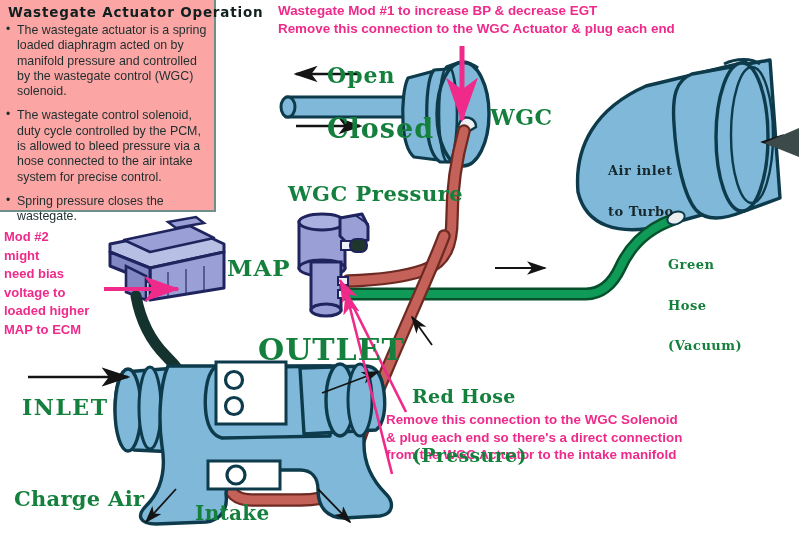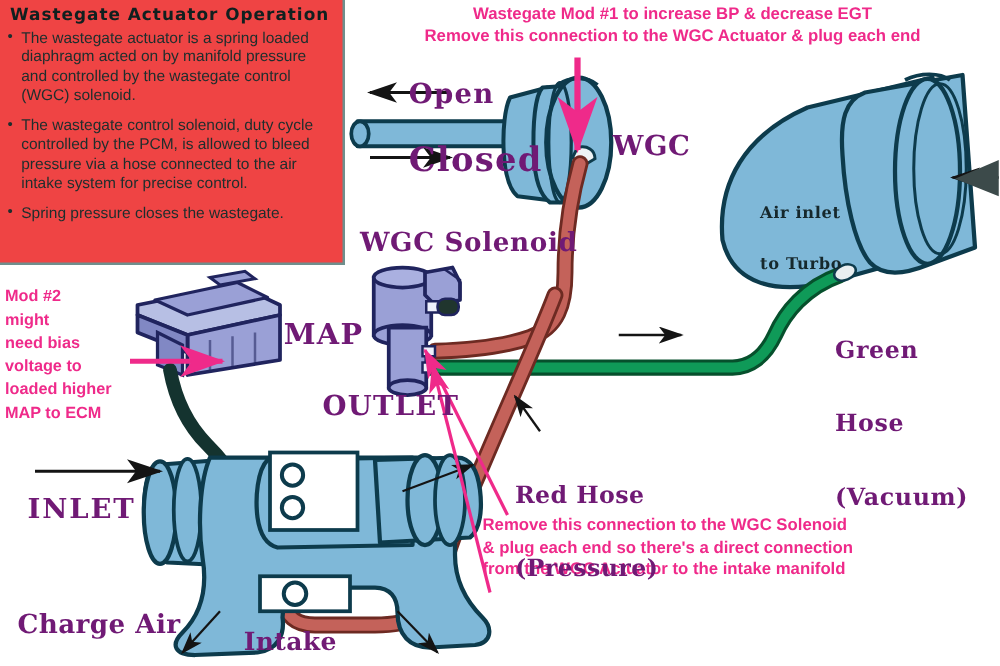--- a/index.html
+++ b/index.html
@@ -8,22 +8,22 @@
   #stage{
     position:relative;
     width:800px;height:533px;
     background:#ffffff;
     overflow:hidden;
   }
   #art{position:absolute;left:0;top:0;width:800px;height:533px;}
 
   
   #infobox{
-    position:absolute;left:0;top:0;width:276px;height:212px;
-    background:#ef4444;
+    position:absolute;left:0;top:0;width:216px;height:212px;
+    background:#fca5a5;
     border-right:2px solid #6f8f8d;
     border-bottom:2px solid #6f8f8d;
     box-sizing:border-box;
     padding:3px 6px 0 6px;
   }
   #infobox .ib-title{
     font-family:"DejaVu Sans",sans-serif;
     font-weight:bold;
     font-size:13.5px;
     letter-spacing:0.8px;
@@ -50,42 +50,42 @@
   
   .anno{
     position:absolute;
     color:#ef2a8a;
     font-family:"Liberation Sans",sans-serif;
     font-weight:bold;
     font-size:13.4px;
     line-height:17.5px;
     white-space:nowrap;
   }
-  #anno-top{left:278px;top:2px;width:520px;text-align:center;}
+  #anno-top{left:278px;top:2px;width:520px;text-align:left;}
   #anno-left{left:4px;top:228px;width:130px;line-height:18.5px;font-size:13px;}
   #anno-bottom{left:386px;top:411px;width:410px;}
   #anno-mod2{left:346px;top:482px;width:450px;}
 
   
   .lbl{
     position:absolute;
-    color:#701a75;
+    color:#15803d;
     font-family:"DejaVu Serif",serif;
     font-weight:bold;
     line-height:1.04em;
     white-space:pre;
   }
   #lbl-open{left:327px;top:64px;font-size:22px;letter-spacing:1px;}
   #lbl-closed{left:327px;top:115px;font-size:27px;letter-spacing:1px;text-align:center;}
   #lbl-wgc-act{left:490px;top:60px;font-size:22px;letter-spacing:0.5px;}
   #lbl-wgc-sol{left:288px;top:183px;font-size:21px;letter-spacing:0.5px;}
   #lbl-air{left:608px;top:137px;font-size:13px;letter-spacing:0.5px;color:#16282c;}
-  #lbl-green{left:668px;top:231px;font-size:19px;letter-spacing:0.5px;}
+  #lbl-green{left:668px;top:231px;font-size:13px;letter-spacing:0.5px;}
   #lbl-map{left:227px;top:256px;font-size:23px;letter-spacing:1px;}
-  #lbl-outlet{left:258px;top:314px;font-size:22px;letter-spacing:1px;}
+  #lbl-outlet{left:258px;top:334px;font-size:30px;letter-spacing:1px;}
   #lbl-inlet{left:22px;top:396px;font-size:22px;letter-spacing:1.5px;}
   #lbl-red{left:412px;top:347px;font-size:19px;letter-spacing:0.3px;}
   #lbl-cac{left:14px;top:444px;font-size:21px;letter-spacing:0.3px;}
   #lbl-intake{left:195px;top:503px;font-size:20px;letter-spacing:0.3px;}
 </style>
 </head>
 <body>
 
 <div id="stage">
 
@@ -269,21 +269,21 @@
   </div>
 
 
   <div class="lbl" id="lbl-open">Open</div>
   <div class="lbl" id="lbl-closed">Closed</div>
 
   <div class="lbl" id="lbl-wgc-act">
     <div>WGC</div>
   </div>
 
-  <div class="lbl" id="lbl-wgc-sol">WGC Solenoid</div>
+  <div class="lbl" id="lbl-wgc-sol">WGC Pressure</div>
 
   <div class="lbl" id="lbl-air">
     <div>Air inlet</div>
     <div>to Turbo</div>
   </div>
 
   <div class="lbl" id="lbl-green">
     <div>Green</div>
     <div>Hose</div>
     <div>(Vacuum)</div>

